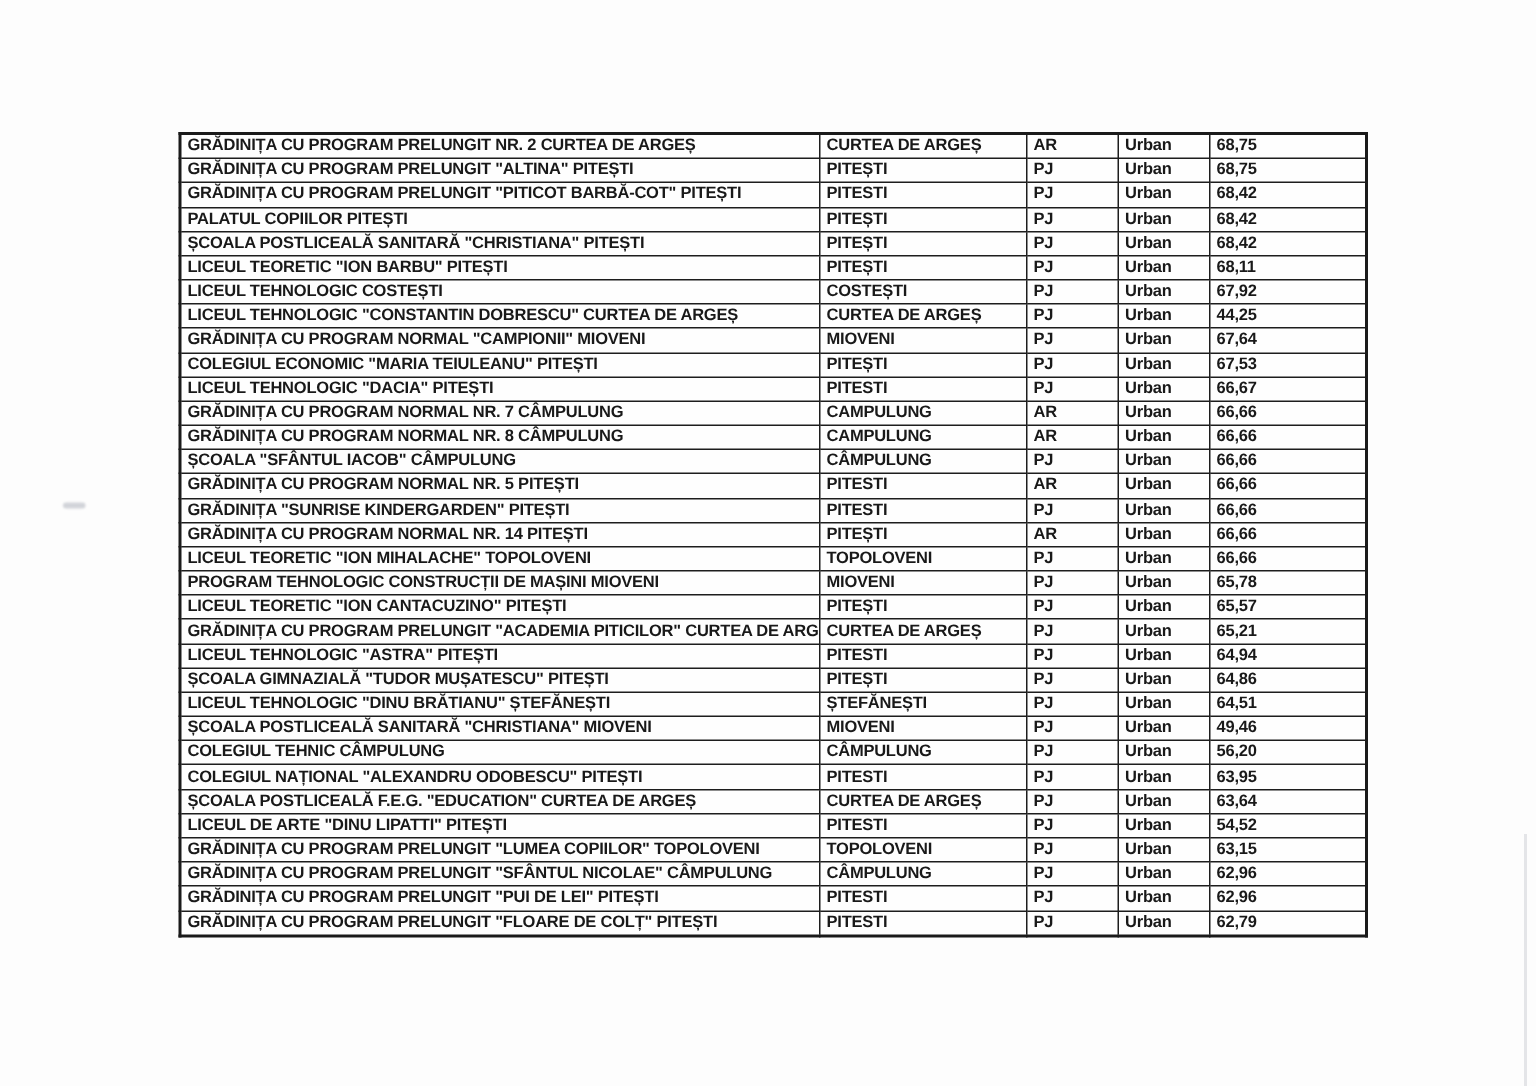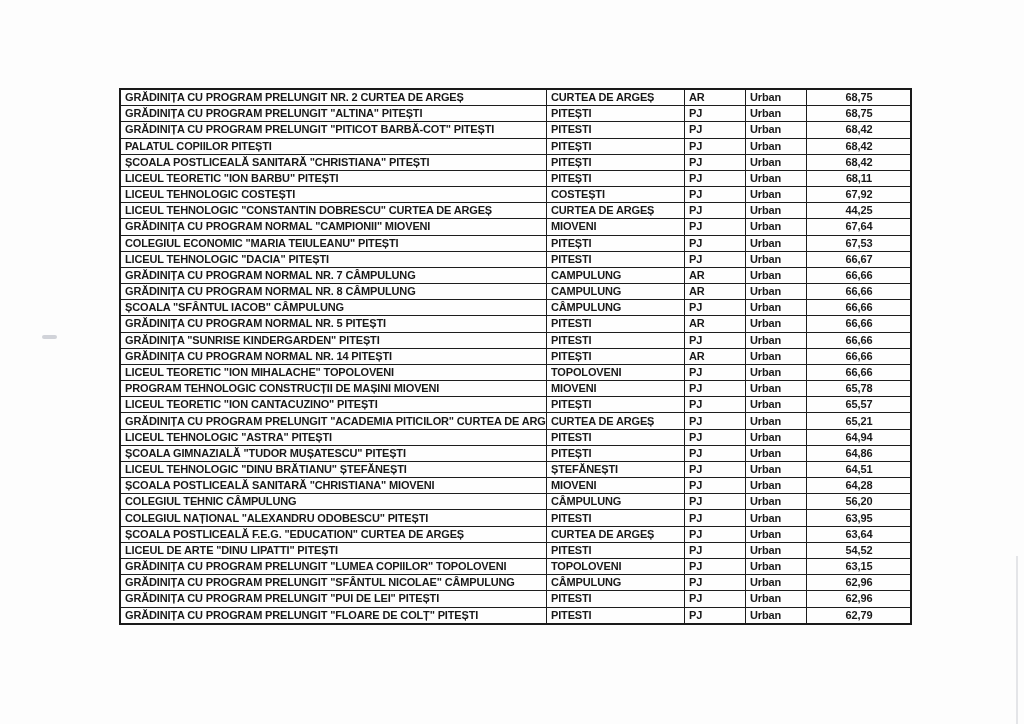--- a/index.html
+++ b/index.html
@@ -40,21 +40,21 @@
     line-height: 15px;
     vertical-align: middle;
   }
   table.doc-table { border: 2px solid #1a1a1a; }
   td.col-name  { width: 418px; }
   td.col-city  { width: 130px; margin-left: 25px; }
   td.col-code  { width: 53px;  }
   td.col-env   { width: 53px; margin-left: 39px;  }
   td.col-score {
     width: 96px;
-    text-align: center;
+    text-align: left;
     padding-right: 6px;
     border-left: 2px solid #1a1a1a;
   }
   
   .smudge {
     position: absolute;
     left: 42px;
     top: 335px;
     width: 15px;
     height: 4px;
@@ -259,21 +259,21 @@
           <td class="col-city">ȘTEFĂNEȘTI</td>
           <td class="col-code">PJ</td>
           <td class="col-env">Urban</td>
           <td class="col-score">64,51</td>
         </tr>
         <tr>
           <td class="col-name">ȘCOALA POSTLICEALĂ SANITARĂ "CHRISTIANA" MIOVENI</td>
           <td class="col-city">MIOVENI</td>
           <td class="col-code">PJ</td>
           <td class="col-env">Urban</td>
-          <td class="col-score">64,28</td>
+          <td class="col-score">49,46</td>
         </tr>
         <tr>
           <td class="col-name">COLEGIUL TEHNIC CÂMPULUNG</td>
           <td class="col-city">CÂMPULUNG</td>
           <td class="col-code">PJ</td>
           <td class="col-env">Urban</td>
           <td class="col-score">56,20</td>
         </tr>
         <tr>
           <td class="col-name">COLEGIUL NAȚIONAL "ALEXANDRU ODOBESCU" PITEȘTI</td>

